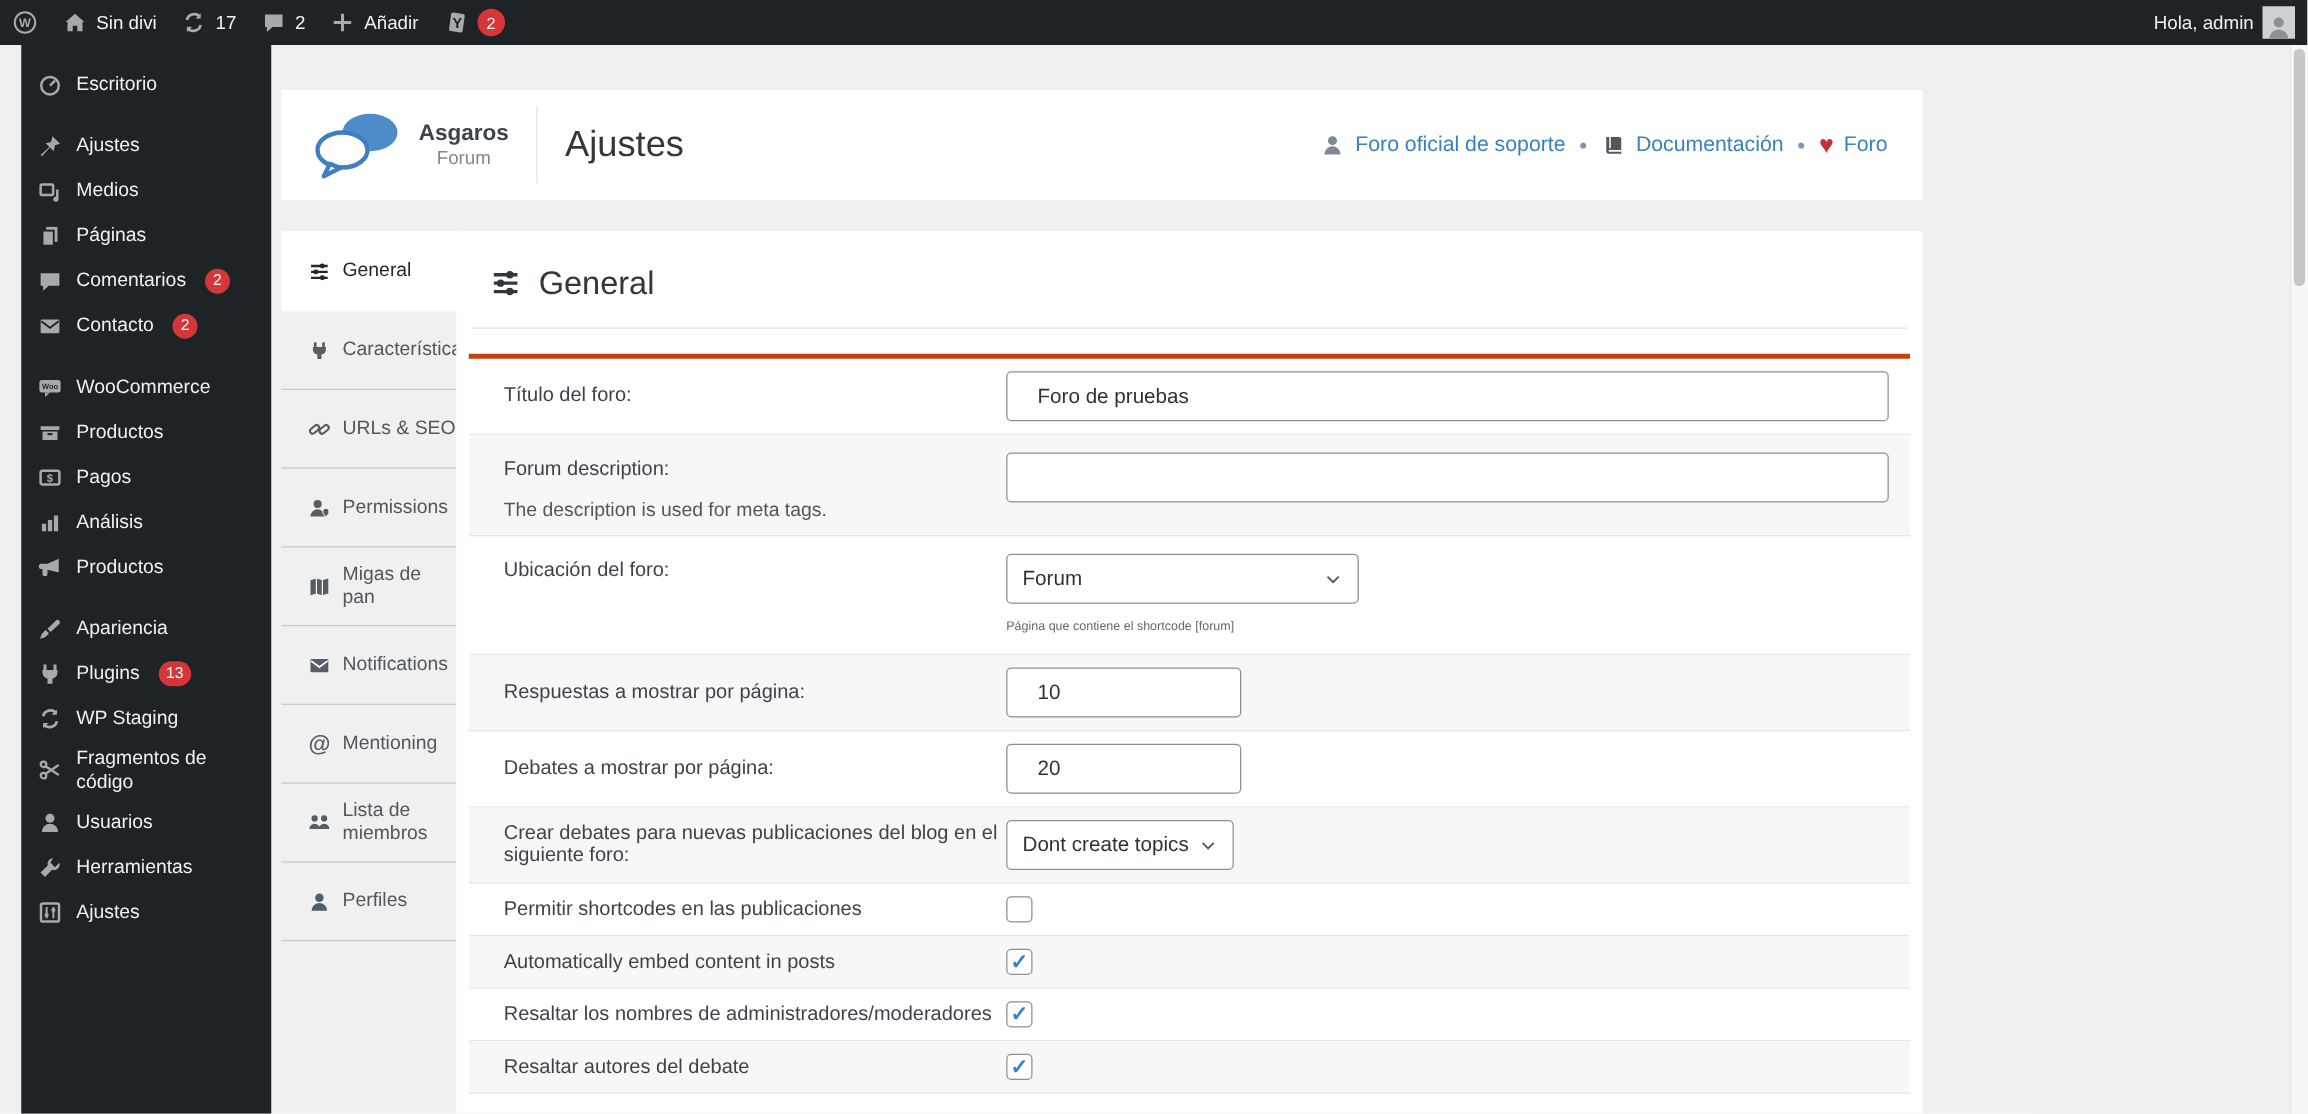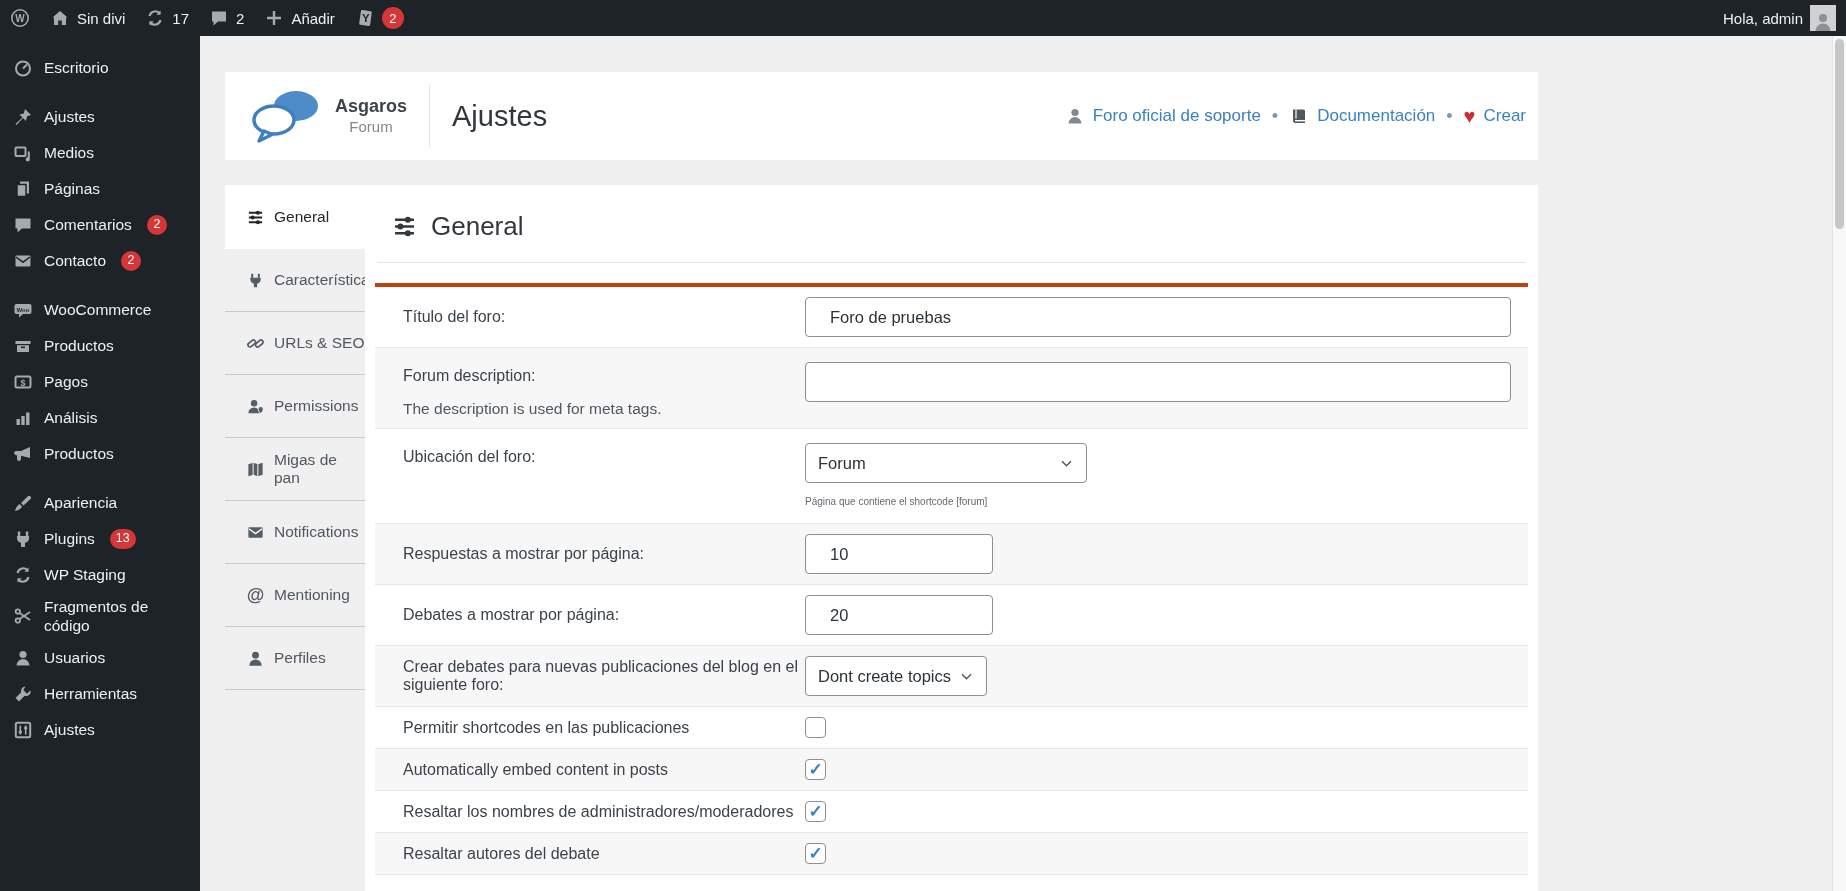--- a/index.html
+++ b/index.html
@@ -9,34 +9,34 @@
   
   #adminbar{position:absolute;top:0;left:0;right:0;height:36px;background:#1d2327;display:flex;align-items:center;z-index:20;font-size:15px;color:#f0f0f1}
   .ab-item{display:flex;align-items:center;gap:7px;padding:0 10px;height:36px;cursor:pointer;white-space:nowrap}
   .ab-item svg{width:20px;height:20px;color:#a7aaad}
   .ab-badge{background:#d63638;color:#fff;border-radius:50%;width:22px;height:22px;display:flex;align-items:center;justify-content:center;font-size:13px}
   .ab-spacer{flex:1}
   .avatar{width:26px;height:26px;background:#cfd1d3;display:flex;align-items:flex-end;justify-content:center;overflow:hidden}
   .avatar svg{width:20px;height:20px;color:#8b9197}
 
   
-  #sidebar{position:absolute;top:36px;left:0;width:200px;bottom:0;background:#1d2327;padding-top:14px}
+  #sidebar{position:absolute;top:36px;left:17px;width:200px;bottom:0;background:#1d2327;padding-top:14px}
   .sb-item{display:flex;align-items:center;min-height:36px;padding:4px 8px 4px 13px;gap:11px;color:#f0f0f1;font-size:15.5px;cursor:pointer;line-height:1.25}
   .sb-item svg{width:20px;height:20px;color:#a7aaad;flex-shrink:0}
   .sb-gap{height:13px}
   .sb-badge{background:#d63638;color:#fff;border-radius:10px;min-width:20px;height:20px;padding:0 6px;display:inline-flex;align-items:center;justify-content:center;font-size:12.5px;margin-left:4px;flex-shrink:0}
 
   
   #headercard{position:absolute;left:225px;top:72px;width:1313px;height:88px;background:#fff;display:flex;align-items:center}
   .logo-wrap{display:flex;align-items:center;gap:10px;padding:0 22px 0 24px}
   .brand-name{font-size:18px;font-weight:bold;color:#3c434a;line-height:1}
   .brand-sub{font-size:15px;color:#82878c;text-align:center;margin-top:3px}
   .hdr-divider{width:1px;height:62px;background:#e2e4e7}
   .page-title{font-size:29px;font-weight:400;color:#32373c;padding-left:22px}
-  .hdr-links{margin-left:auto;display:flex;align-items:center;gap:11px;padding-right:12px;font-size:17px}
+  .hdr-links{margin-left:auto;display:flex;align-items:center;gap:11px;padding-right:28px;font-size:17px}
   .hdr-link{color:#3a80c2;display:flex;align-items:center;gap:8px;cursor:pointer;white-space:nowrap}
   .hdr-link svg{width:20px;height:20px;color:#7d8a96}
   .bullet{color:#7a98b5;font-size:18px}
   .heart{color:#c62f33;font-size:20px;line-height:1}
 
   
   #tabs{position:absolute;left:225px;top:185px;width:140px}
   .tab{height:63px;display:flex;align-items:center;gap:9px;padding-left:21px;font-size:15.5px;color:#50575e;cursor:pointer;border-bottom:1px solid #c9cacb}
   .tab svg{width:19px;height:19px;color:#555d66;flex-shrink:0}
   .tab .at-glyph{font-size:18px;font-weight:bold;color:#555d66;width:19px;text-align:center}
@@ -291,21 +291,21 @@
       <svg viewBox="0 0 20 20">
           <path d="M4 3.5h10.5A1.5 1.5 0 0116 5v12H6.2A2.2 2.2 0 014 14.8z" fill="#50575e"></path>
           <path d="M6 14.7h10" stroke="#fff" stroke-width="1.4"></path>
           <path d="M7 3.5v9" stroke="#fff" stroke-width="1.2"></path>
         </svg>
       <span>Documentación</span>
     </div>
     <span class="bullet">•</span>
     <div class="hdr-link">
       <span class="heart">♥</span>
-      <span>Crear</span>
+      <span>Foro</span>
     </div>
   </div>
 </div>
 
 <div id="tabs">
   <div class="tab active">
     <svg viewBox="0 0 20 20">
         <path d="M3 5h14M3 10h14M3 15h14" stroke="currentColor" stroke-width="2"></path>
         <circle cx="12.5" cy="5" r="2.1" fill="currentColor"></circle>
         <circle cx="7" cy="10" r="2.1" fill="currentColor"></circle>
@@ -345,20 +345,28 @@
   <div class="tab">
     <svg viewBox="0 0 20 20">
         <rect x="2.5" y="4.5" width="15" height="11" rx="1" fill="currentColor"></rect>
         <path d="M3 6l7 5.2L17 6" fill="none" stroke="#fff" stroke-width="1.5"></path>
       </svg>
     <span>Notifications</span>
   </div>
   <div class="tab">
     <span class="at-glyph">@</span>
     <span>Mentioning</span>
+  </div>
+  <div class="tab">
+    <svg viewBox="0 0 20 20">
+        <circle cx="6" cy="6" r="2.6" fill="currentColor"></circle>
+        <circle cx="14" cy="6" r="2.6" fill="currentColor"></circle>
+        <path d="M1.5 15a4.5 4.5 0 019 0zM9.5 15a4.5 4.5 0 019 0z" fill="currentColor"></path>
+      </svg>
+    <span>Lista de miembros</span>
   </div>
   <div class="tab">
     <svg viewBox="0 0 20 20">
         <circle cx="10" cy="6.5" r="3.6" fill="currentColor"></circle>
         <path d="M3.5 17.5a6.5 6.5 0 0113 0z" fill="currentColor"></path>
       </svg>
     <span>Perfiles</span>
   </div>
 </div>
 

